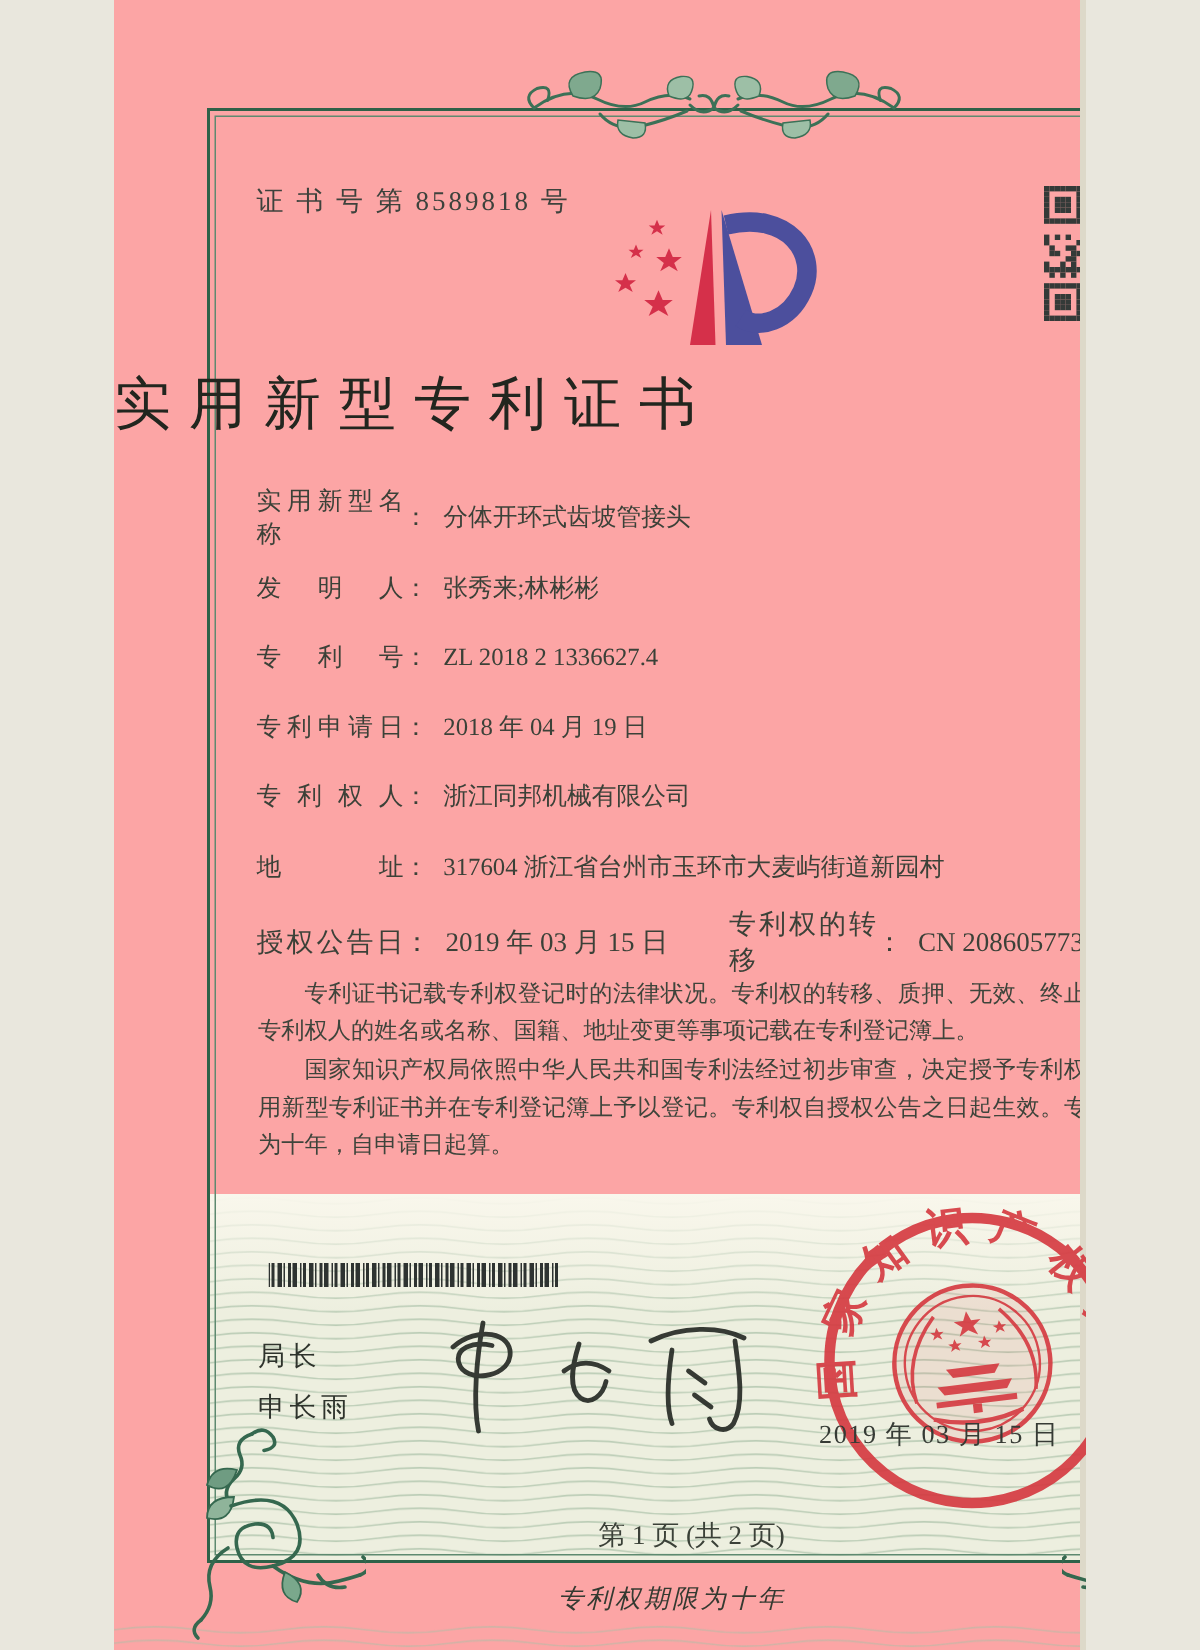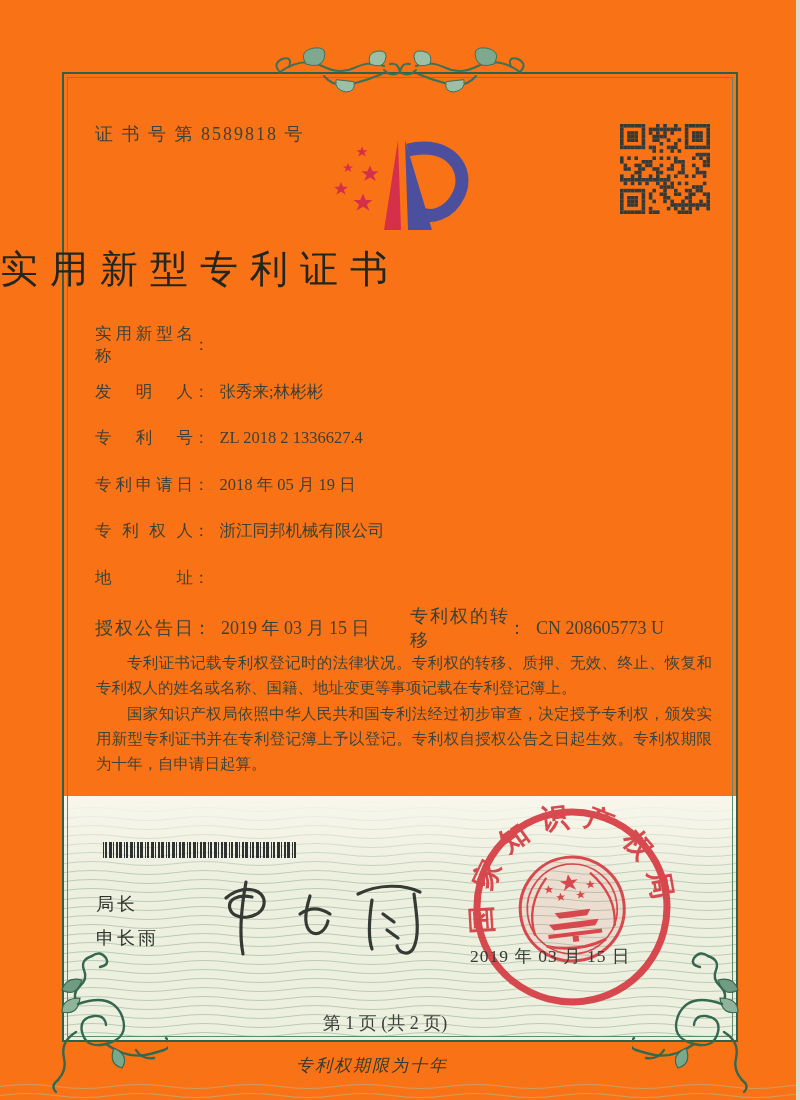--- a/index.html
+++ b/index.html
@@ -1,17 +1,17 @@
 <!DOCTYPE html>
 <html><head>
 <meta charset="utf-8">
 <style>
   * { margin:0; padding:0; box-sizing:border-box; }
   body { background:#e9e7dd; font-family:"Liberation Serif", serif; }
-  .page { position:relative; width:800px; height:1100px; background:#f97316; overflow:hidden; margin:0 auto; }
+  .page { position:relative; width:648px; height:1100px; background:#fca5a5; overflow:hidden; margin:0 auto; }
   .page::after { content:""; position:absolute; right:0; top:0; width:4px; height:100%; background:#ddd9c9; }
 
   
   .frame-outer { position:absolute; left:62px; top:72px; width:676px; height:970px; border:2px solid #2f6148; }
   .frame-inner { position:absolute; inset:3px; border:1px solid #5e8a70; }
 
   
   .cert-no { position:absolute; left:95px; top:122px; font-size:18px; letter-spacing:2px; color:#3d423c; }
   .qr { position:absolute; left:620px; top:124px; width:90px; height:90px; }
   .logo { position:absolute; left:328px; top:126px; width:148px; height:110px; }
@@ -439,44 +439,46 @@
     <polygon points="77,14 80,104 104,104" fill="#4c4f9d"></polygon>
     <path d="M80,24 C122,14 142,44 131,68 C122,88 102,94 90,86" fill="none" stroke="#4c4f9d" stroke-width="13"></path>
   </svg>
 
   <div class="title">实用新型专利证书</div>
 
   <div class="fields">
     <div class="field-row">
       <span class="f-label">实用新型名称</span>
         <span class="f-colon">：</span>
+      <span>分体开环式齿坡管接头</span>
     </div>
     <div class="field-row">
       <span class="f-label">发明人</span>
         <span class="f-colon">：</span>
       <span>张秀来;林彬彬</span>
     </div>
     <div class="field-row">
       <span class="f-label">专利号</span>
         <span class="f-colon">：</span>
       <span>ZL 2018 2 1336627.4</span>
     </div>
     <div class="field-row">
       <span class="f-label">专利申请日</span>
         <span class="f-colon">：</span>
-      <span>2018 年 05 月 19 日</span>
+      <span>2018 年 04 月 19 日</span>
     </div>
     <div class="field-row">
       <span class="f-label">专利权人</span>
         <span class="f-colon">：</span>
       <span>浙江同邦机械有限公司</span>
     </div>
     <div class="field-row">
       <span class="f-label">地址</span>
         <span class="f-colon">：</span>
+      <span>317604 浙江省台州市玉环市大麦屿街道新园村</span>
     </div>
   </div>
 
   <div class="grant-row">
     <span class="f-label">授权公告日</span>
       <span class="f-colon">：</span>
     <span>2019 年 03 月 15 日</span>
     <span class="grant-right">
       <span class="f-label">专利权的转移</span>
         <span class="f-colon">：</span>

